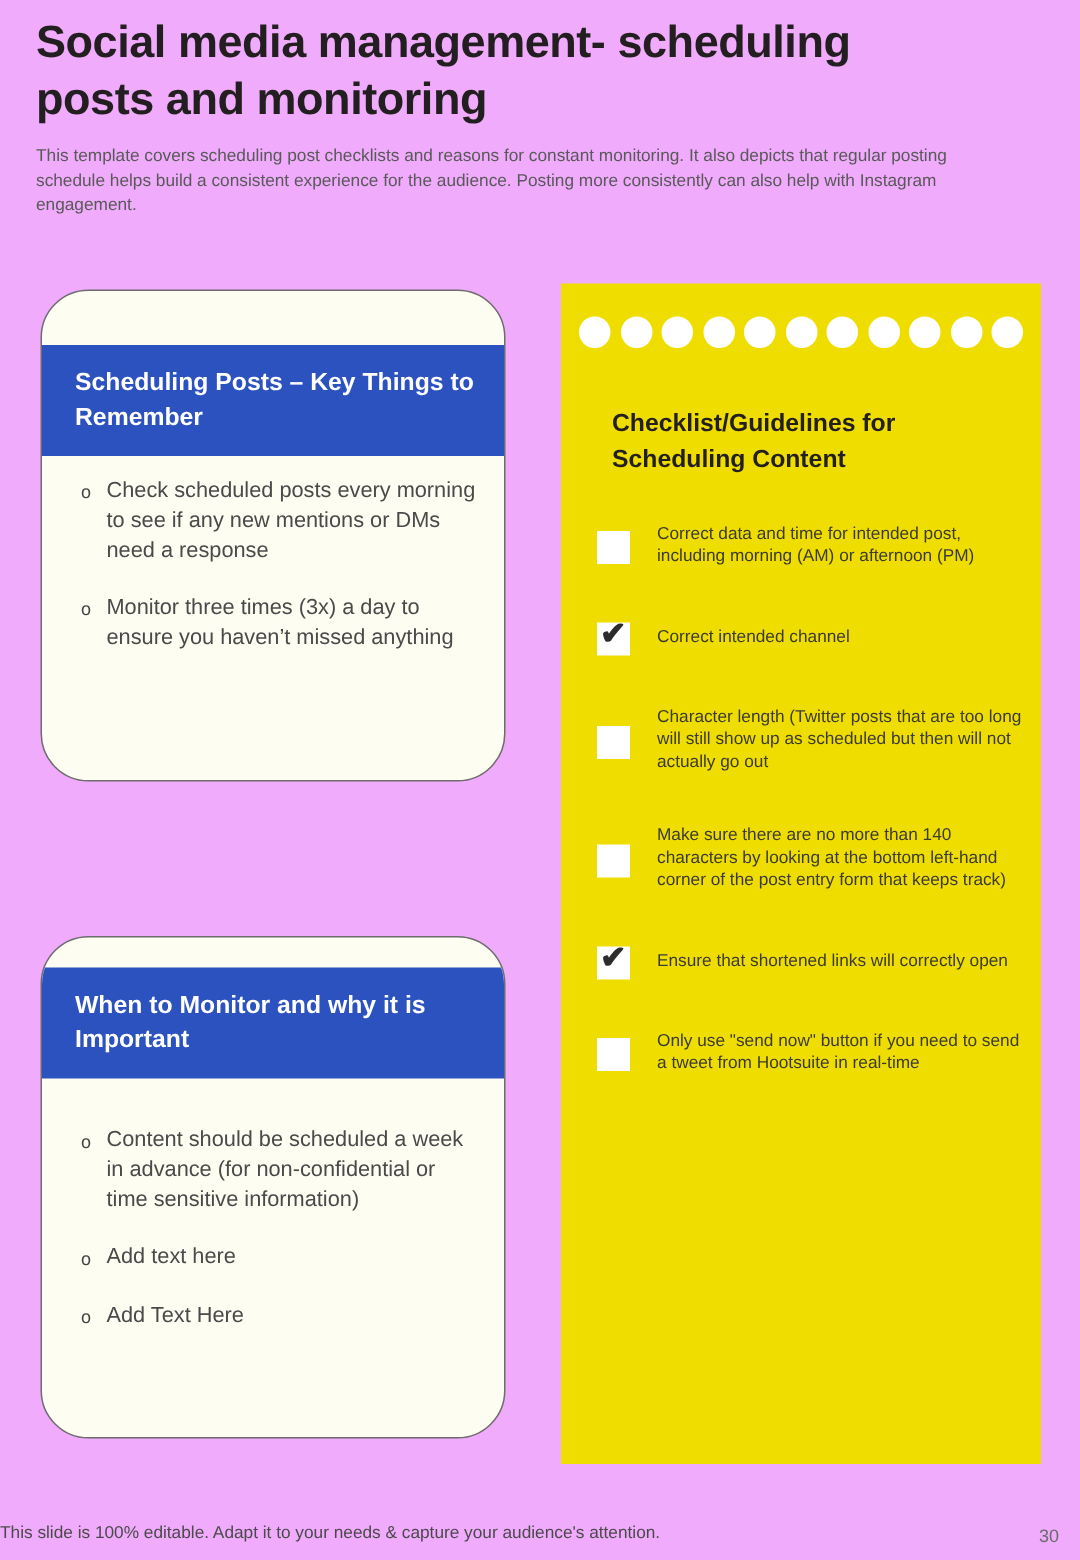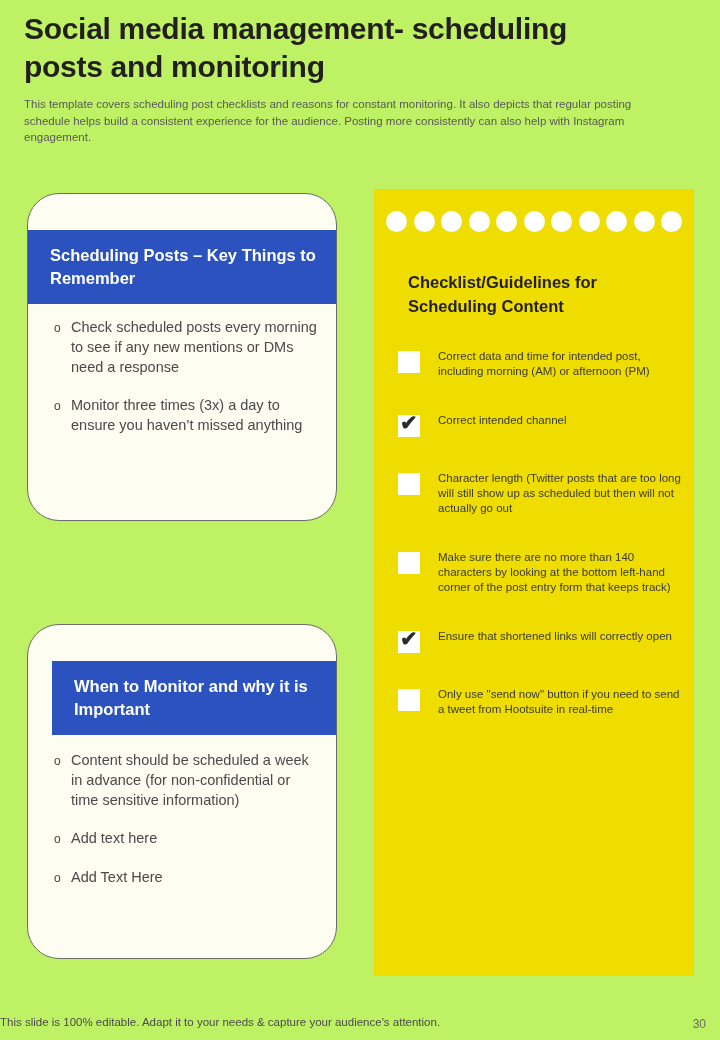--- a/index.html
+++ b/index.html
@@ -10,21 +10,21 @@
   body {
     width: 720px;
     height: 1040px;
     overflow: hidden;
     font-family: "Liberation Sans", sans-serif;
   }
   .slide {
     position: relative;
     width: 720px;
     height: 1040px;
-    background: #bef264;
+    background: #f0abfc;
     box-sizing: border-box;
   }
 
   
   .title {
     position: absolute;
     left: 24px;
     top: 10px;
     width: 620px;
     font-size: 30px;
@@ -57,21 +57,21 @@
 
   .card-head {
     position: absolute;
     left: 0;
     width: 310px;
     background: #2b52be;
     box-sizing: border-box;
     padding: 14px 0 14px 22px;
   }
   .card-1 .card-head { top: 36px; }
-  .card-2 .card-head { top: 36px; margin-left: 24px; }
+  .card-2 .card-head { top: 20px; }
 
   .card-head-text {
     color: #ffffff;
     font-size: 16.5px;
     line-height: 23px;
     font-weight: bold;
   }
 
   .card-body {
     position: absolute;
@@ -142,21 +142,21 @@
   .ypanel .ypanel-title { top: 81px; }
 
   .checklist {
     position: absolute;
     left: 24px;
     top: 160px;
     width: 286px;
   }
   .check-row {
     display: flex;
-    align-items: flex-start;
+    align-items: center;
     margin-bottom: 34px;
   }
   .checkbox {
     flex: 0 0 auto;
     width: 22px;
     height: 22px;
     background: #ffffff;
     margin-right: 18px;
     margin-top: 2px;
     position: relative;

